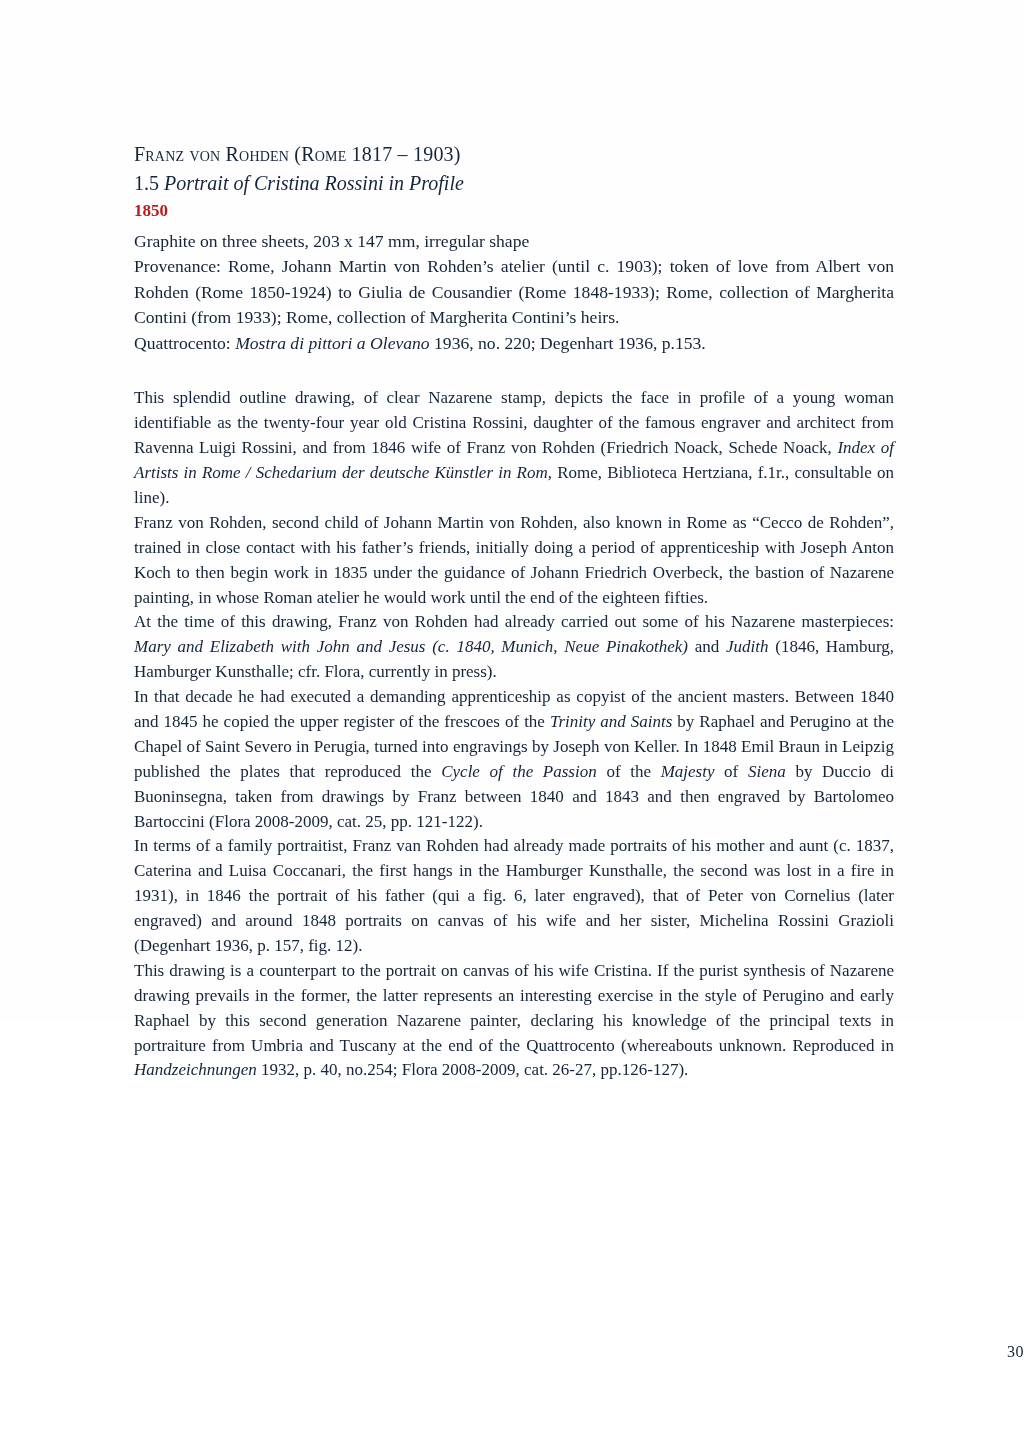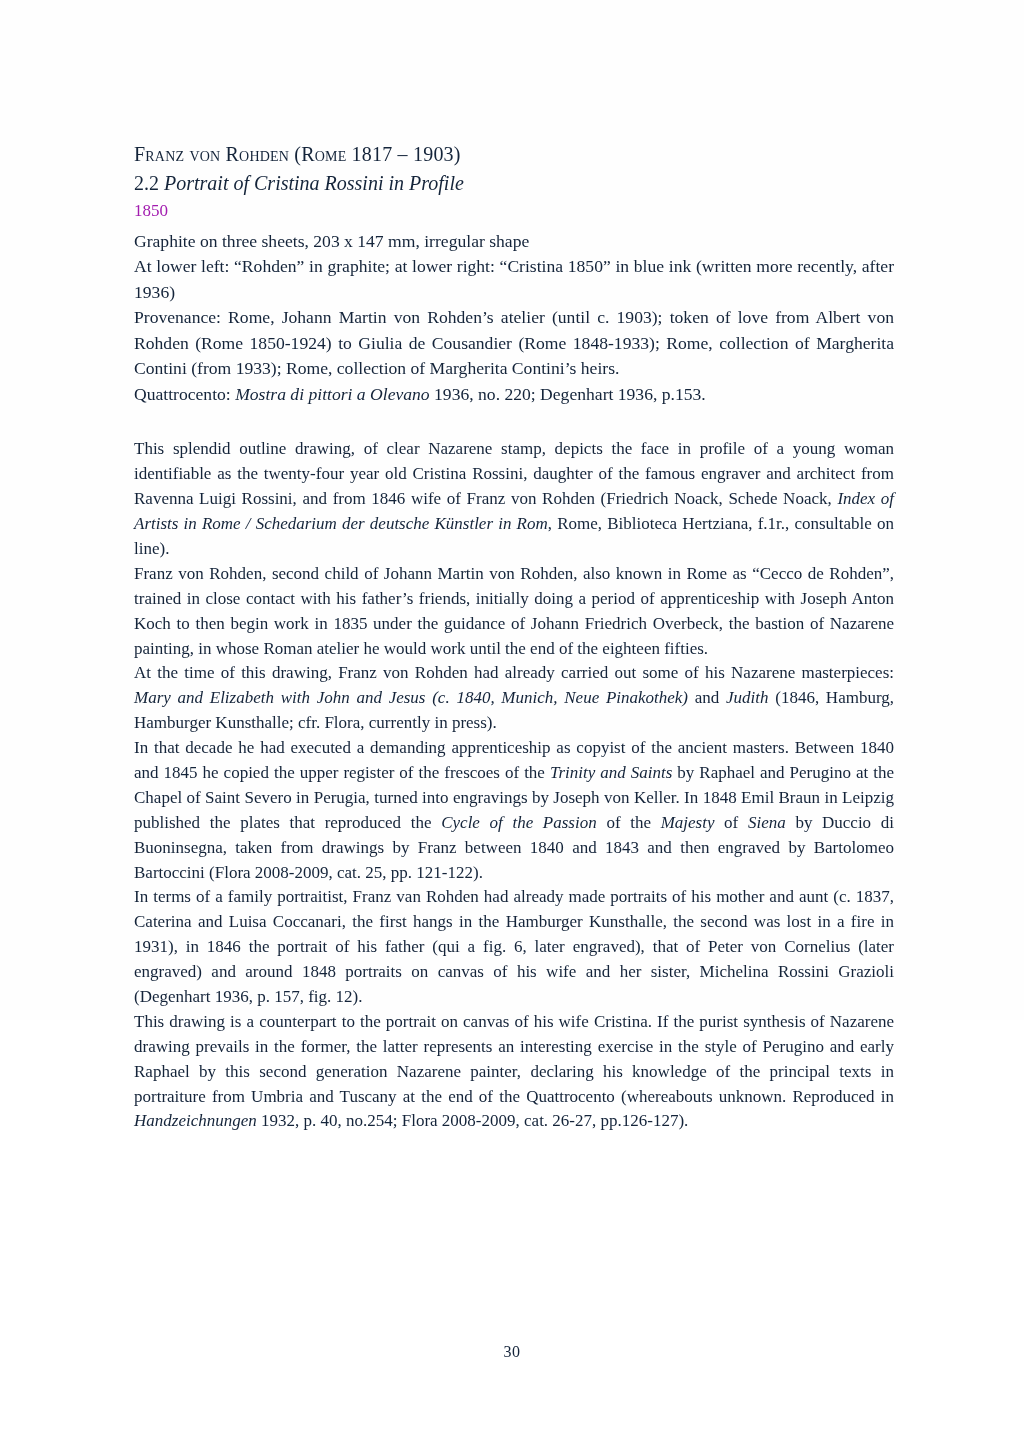--- a/index.html
+++ b/index.html
@@ -46,22 +46,23 @@
     margin-top: 1px;
   }
   .work-line .num {
     font-style: normal;
   }
   .work-line .work-title {
     font-style: italic;
   }
   .date-line {
     font-size: 17px;
-    color: #a21caf;
+    color: #b91c1c;
     margin-top: 1px;
+    font-weight: bold;
   }
   .meta {
     margin-top: 6px;
     font-size: 17.6px;
     line-height: 1.45;
     text-align: justify;
     color: #14243a;
   }
   .meta p {
     margin: 0;
@@ -84,45 +85,44 @@
   }
   .body-text p + p {
     margin-top: 0px;
   }
   i, .it { font-style: italic; }
   .folio {
     position: absolute;
     left: 0;
     top: 1343px;
     width: 1024px;
-    text-align: center;
+    text-align: right;
     font-size: 16px;
     color: #14243a;
     letter-spacing: 0.5px;
   }
 </style>
 </head>
 <body>
 
 <div class="page">
 
   <div class="content">
 
     <div class="heading-block">
       <div class="title-line">Franz von Rohden (Rome 1817 – 1903)</div>
       <div class="work-line">
-        <span class="num">2.2</span>
+        <span class="num">1.5</span>
         <span class="work-title">Portrait of Cristina Rossini in Profile</span>
       </div>
       <div class="date-line">1850</div>
     </div>
 
     <div class="meta">
       <p>Graphite on three sheets, 203 x 147 mm, irregular shape</p>
-      <p class="hang">At lower left: “Rohden” in graphite; at lower right: “Cristina 1850” in blue ink (written more recently, after 1936)</p>
       <p class="hang">Provenance: Rome, Johann Martin von Rohden’s atelier (until c. 1903); token of love from Albert von Rohden (Rome 1850-1924) to Giulia de Cousandier (Rome 1848-1933); Rome, collection of Margherita Contini (from 1933); Rome, collection of Margherita Contini’s heirs.</p>
       <p class="hang"><span>Quattrocento: </span><i>Mostra di pittori a Olevano</i><span> 1936, no. 220; Degenhart 1936, p.153.</span></p>
     </div>
 
     <div class="body-text">
 
       <p><span>This splendid outline drawing, of clear Nazarene stamp, depicts the face in profile of a young woman identifiable as the twenty-four year old Cristina Rossini, daughter of the famous engraver and architect from Ravenna Luigi Rossini, and from 1846 wife of Franz von Rohden (Friedrich Noack, Schede Noack, </span><i>Index of Artists in Rome / Schedarium der deutsche Künstler in Rom</i><span>, Rome, Biblioteca Hertziana, f.1r., consultable on line).</span></p>
 
       <p>Franz von Rohden, second child of Johann Martin von Rohden, also known in Rome as “Cecco de Rohden”, trained in close contact with his father’s friends, initially doing a period of apprenticeship with Joseph Anton Koch to then begin work in 1835 under the guidance of Johann Friedrich Overbeck, the bastion of Nazarene painting, in whose Roman atelier he would work until the end of the eighteen fifties.</p>
 

